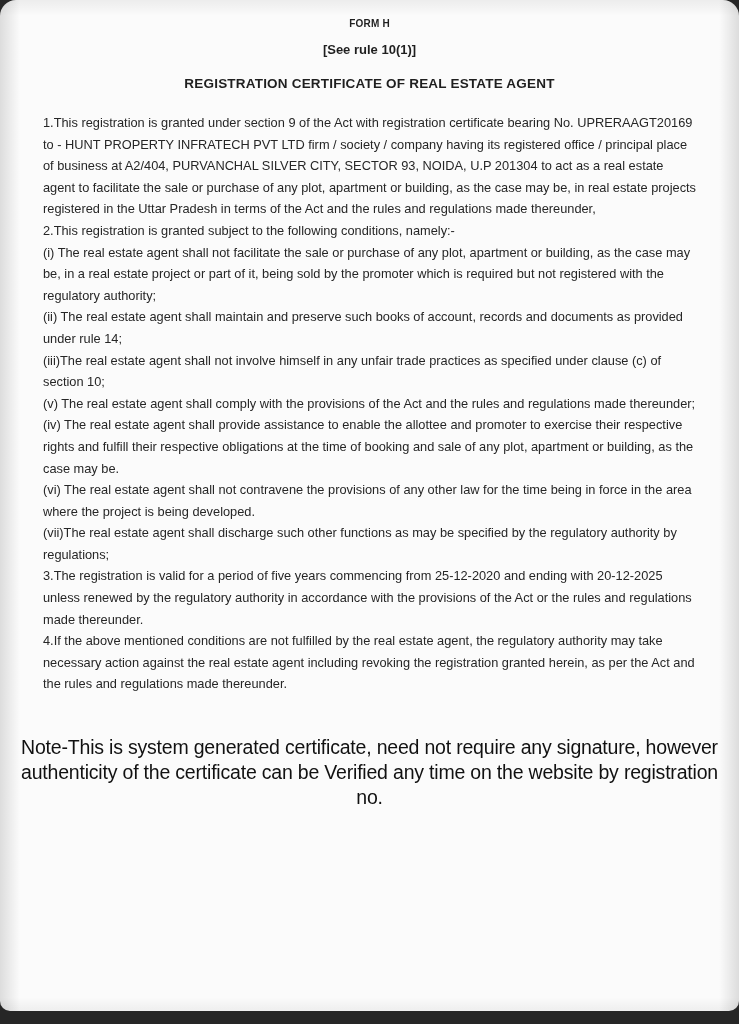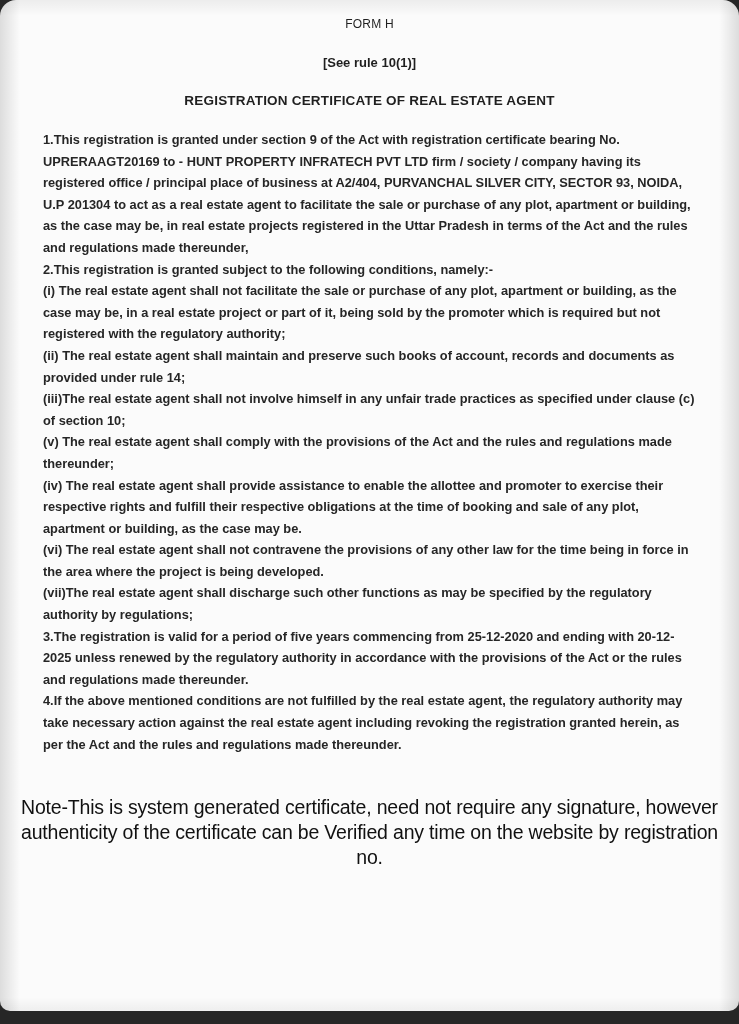--- a/index.html
+++ b/index.html
@@ -30,43 +30,42 @@
       linear-gradient(0deg, rgba(0,0,0,0.05), rgba(0,0,0,0) 14px),
       #fbfbfb;
     color: #1f1f1f;
     overflow: hidden;
   }
   .doc-header {
     text-align: center;
     padding-top: 13px;
   }
   .doc-header h1 {
-    font-size: 12px;
-    font-weight: normal;
+    font-size: 10px;
+    font-weight: bold;
     margin: 0;
     line-height: 22px;
     letter-spacing: 0.2px;
     text-align: center;
   }
   .doc-header h2 {
     font-size: 13px;
     font-weight: bold;
-    margin: 17px;
+    margin: 4px;
     line-height: 21px;
   }
   .doc-header h3 {
     font-size: 13.5px;
     font-weight: bold;
     margin: 13px;
     line-height: 22px;
     letter-spacing: 0.2px;
   }
   .body-text {
     padding: 4px 42px 0 43px;
-    font-weight: bold;
   }
   .body-text p {
     margin: 0;
     font-size: 12.8px;
     line-height: 21.6px;
     color: #262626;
     text-align: left;
   }
   .note {
     margin: 40px 14px 0 14px;

